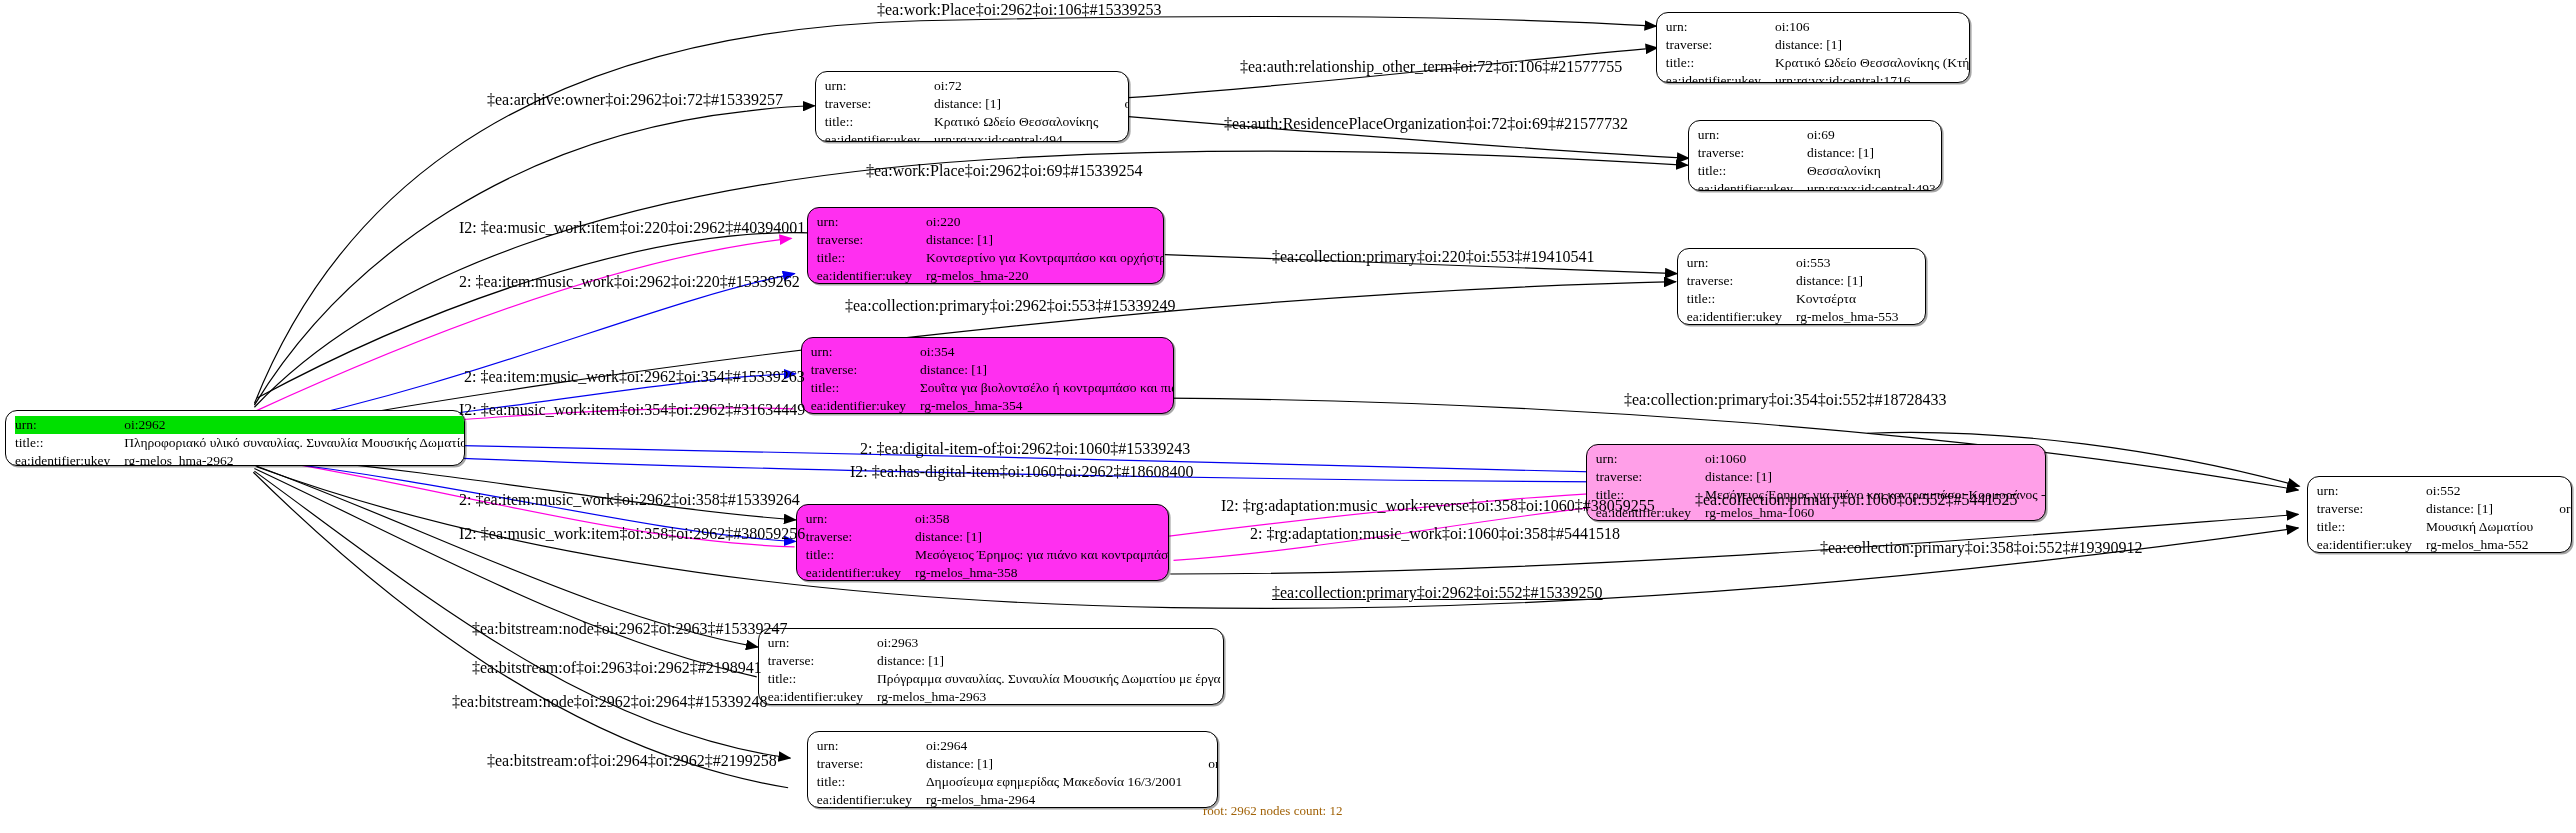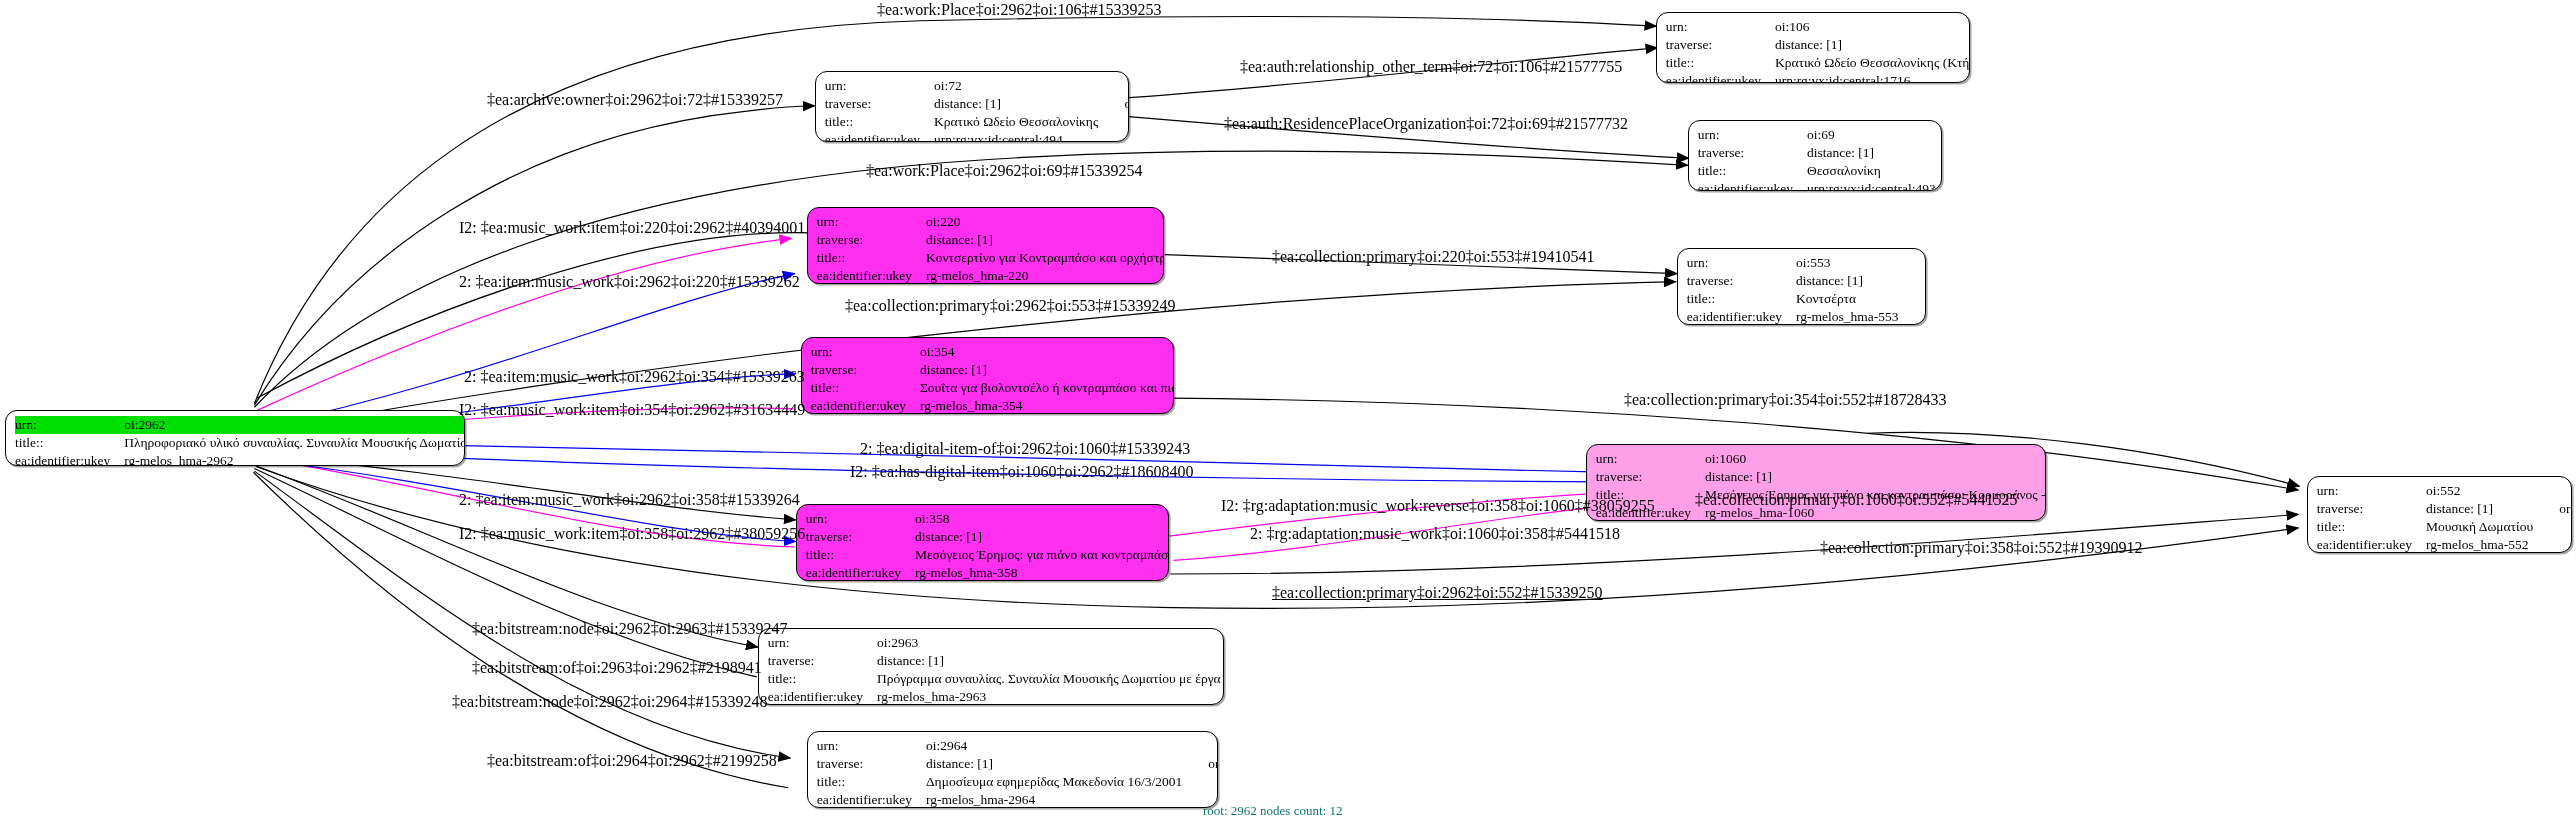--- a/index.html
+++ b/index.html
@@ -46,21 +46,21 @@
   .edgelabel{
     position:absolute;
     font-size:16px;
     color:#000;
     white-space:nowrap;
     font-family:"Liberation Serif","DejaVu Serif",serif;
   }
   .footer{
     position:absolute;
     font-size:13px;
-    color:#0f766e;
+    color:#a16207;
     white-space:nowrap;
   }
 </style>
 </head>
 <body>
 
 <div id="stage">
 
   <svg id="edges" viewBox="0 0 4759 1540">
     <defs>

